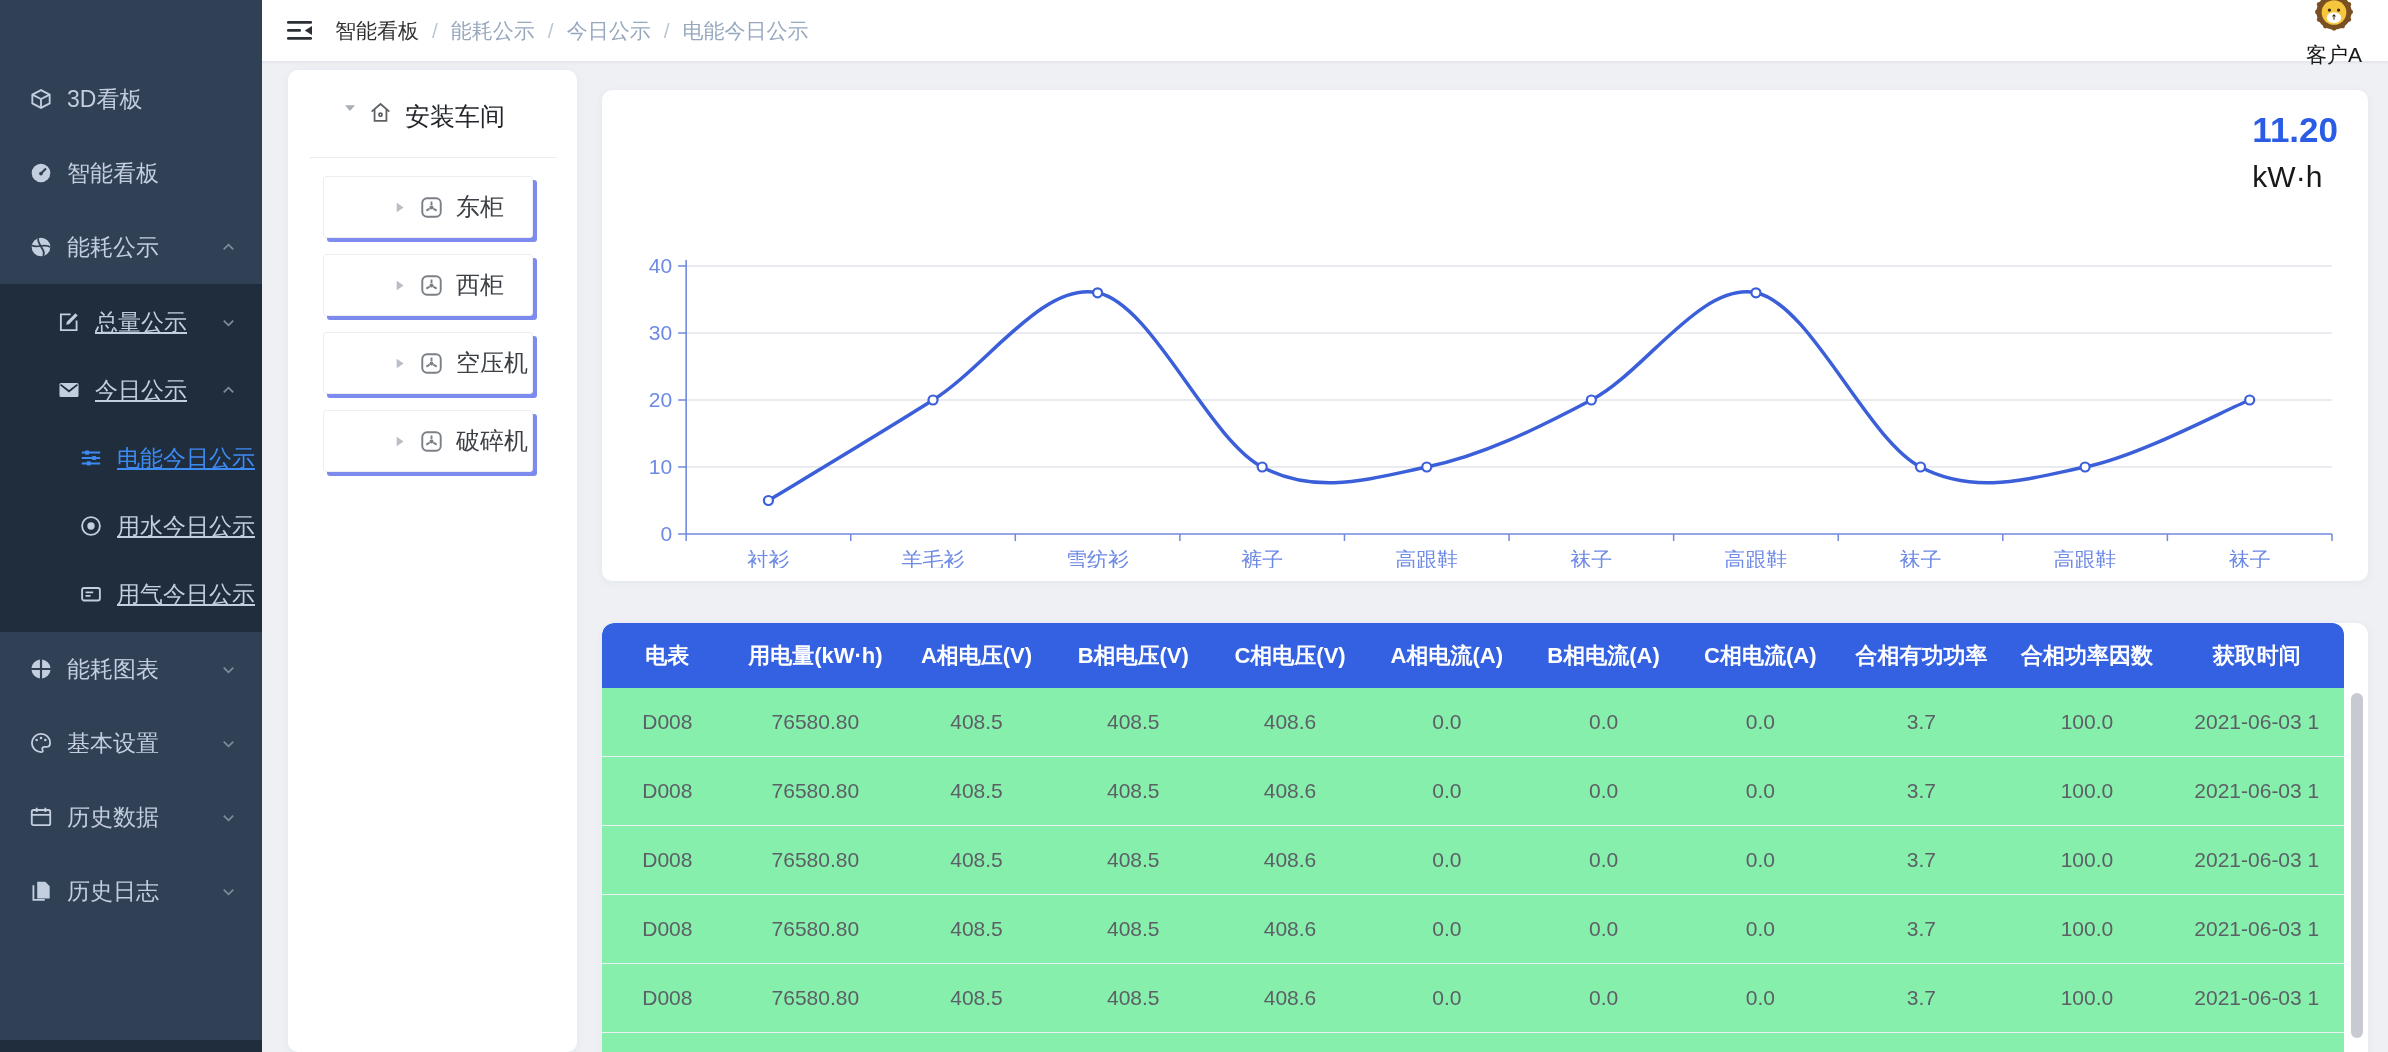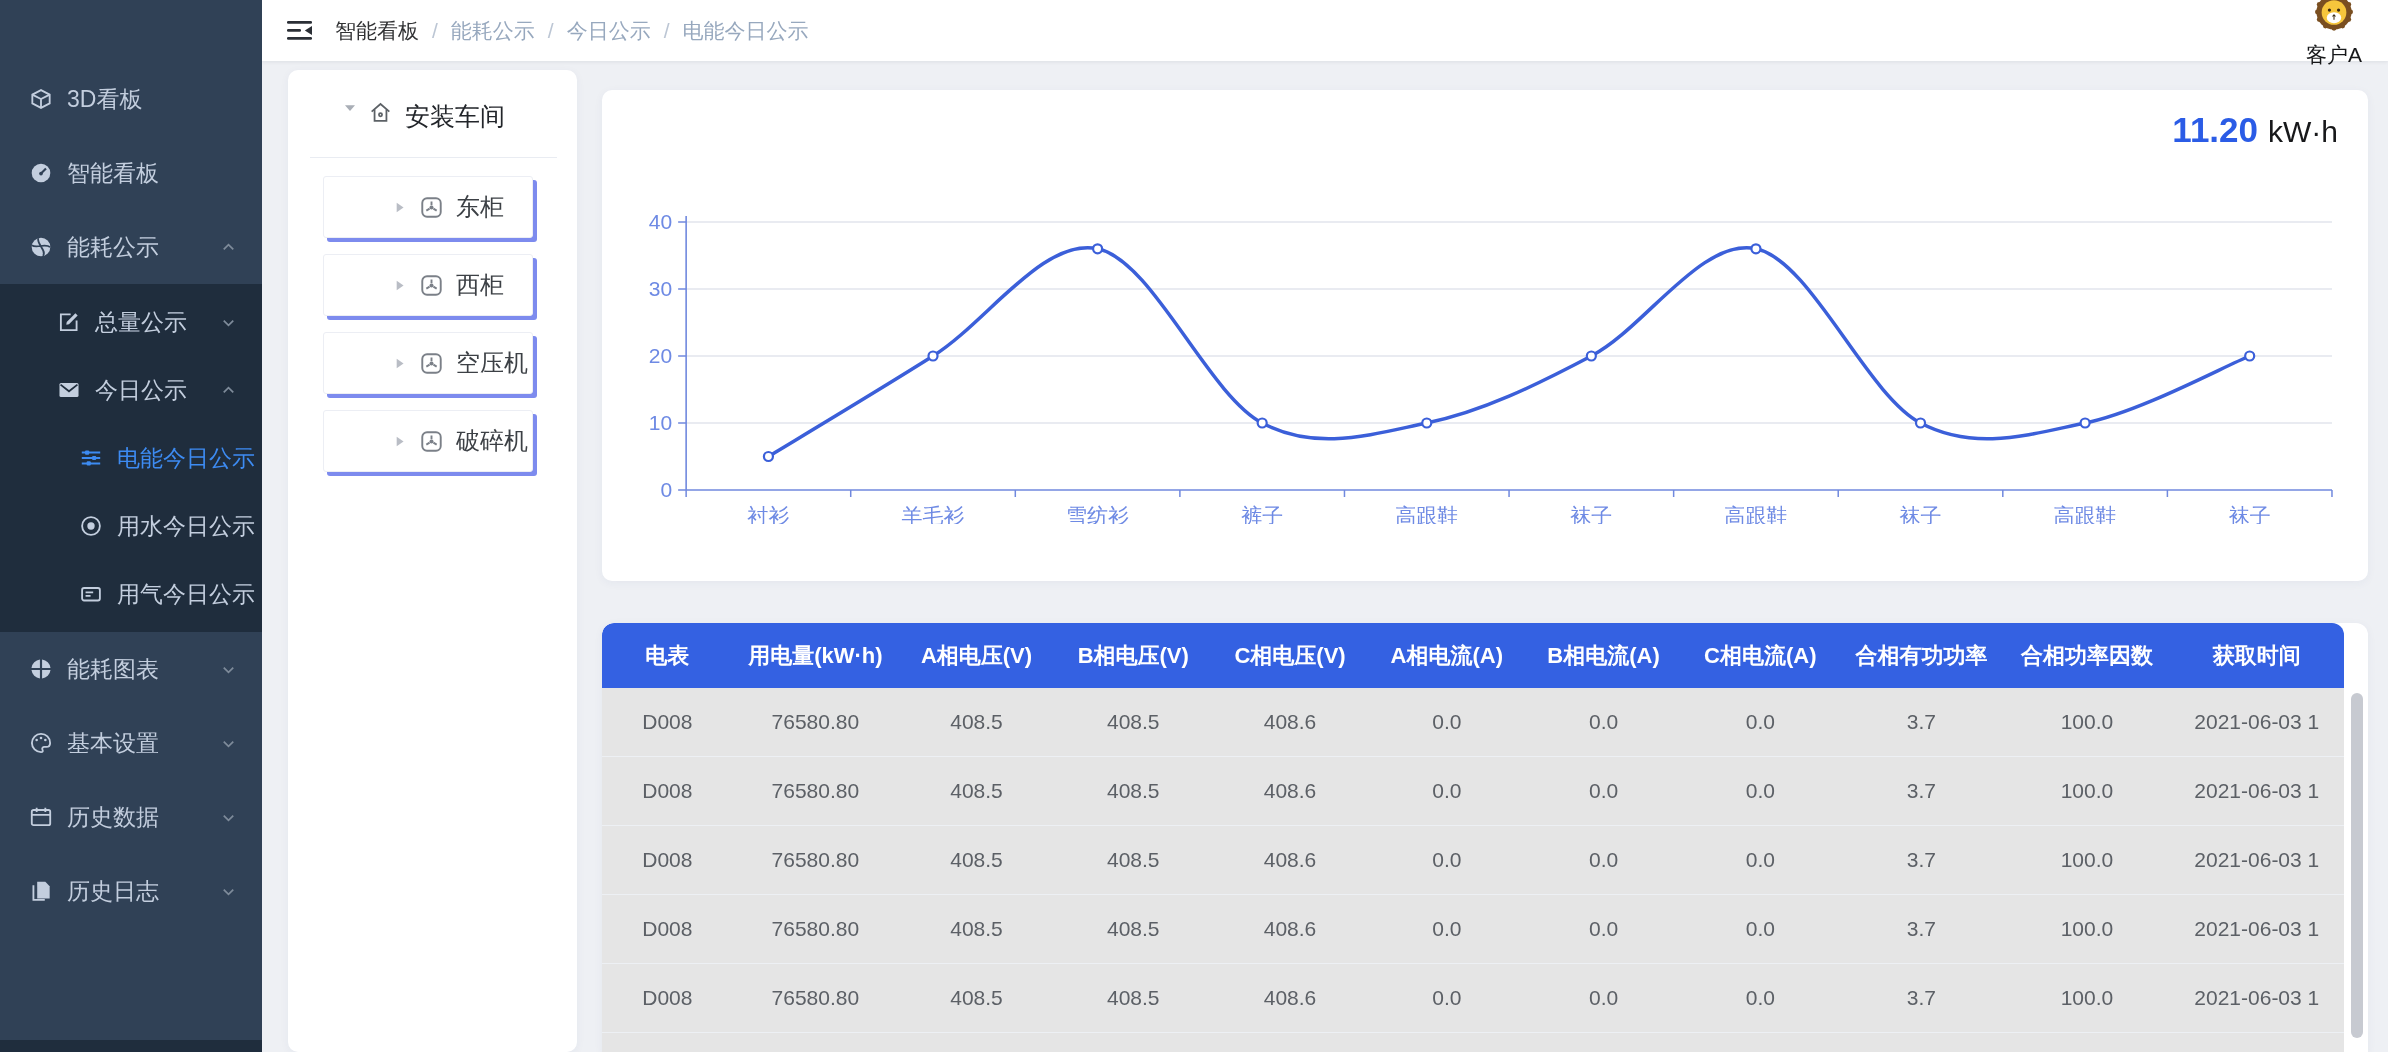--- a/index.html
+++ b/index.html
@@ -16,21 +16,21 @@
   .sidebar{position:absolute;left:0;top:0;width:262px;height:1052px;background:#304156;padding-top:62px;box-sizing:border-box;z-index:10;}
   .sb-item{display:flex;align-items:center;height:74px;color:#c3cede;font-size:23px;cursor:pointer;position:relative;}
   .sb-item.d0{padding-left:28px;}
   .sb-item.d1{padding-left:56px;}
   .sb-item.d2{padding-left:78px;}
   .sb-item .ic{width:26px;height:26px;margin-right:13px;flex:none;color:#c3cede;}
   .sb-item.active{color:#3d8bf2;}
   .sb-item.active .ic{color:#3d8bf2;}
   .sb-arrow{position:absolute;right:24px;width:19px;height:19px;color:#7e8b9a;}
   .submenu-block{background:#1f2d3d;padding:4px 0;}
-  .submenu-block .sb-item{height:68px;}
+  .submenu-block .sb-item{height:68px;text-decoration:underline;}
   .sidebar-foot{position:absolute;bottom:0;left:0;right:0;height:12px;background:#1f2d3d;}
 
   
   .topbar{position:absolute;left:262px;top:0;right:0;height:61px;background:#fff;display:flex;align-items:center;box-shadow:0 1px 4px rgba(0,21,41,.08);z-index:5;}
   .hamburger{width:27px;height:23px;color:#2b2f36;margin:0 22px 0 24px;cursor:pointer;}
   .breadcrumb{display:flex;align-items:center;font-size:21px;gap:13px;}
   .crumb{color:#97a8be;cursor:pointer;}
   .crumb.first{color:#303133;}
   .crumb-sep{color:#bcc6d4;}
   .topbar-right{margin-left:auto;display:flex;align-items:center;margin-right:26px;gap:10px;cursor:pointer;flex-direction:column;}
@@ -52,31 +52,31 @@
   .node-arrow{width:15px;height:15px;color:#b9bdc5;flex:none;}
   .node-ic{width:27px;height:27px;color:#7b8088;flex:none;}
   .node-label{font-size:24px;color:#3c4045;white-space:nowrap;}
 
   
   .main-col{flex:1;min-width:0;padding-top:20px;}
   .chart-card{background:#fff;border-radius:10px;height:491px;box-sizing:border-box;padding:20px 26px 0 26px;box-shadow:0 2px 10px rgba(40,60,120,.05);}
   .chart-toolbar{display:flex;align-items:center;}
   .range-btn{height:49px;padding:0 27px;font-size:25px;border-radius:7px;border:1.5px solid #d9dce3;background:#fff;color:#2b2f36;margin-right:24px;cursor:pointer;font-family:inherit;}
   .range-btn.active{border-color:#3a63e4;color:#3a63e4;}
-  .total{margin-left:auto;display:flex;align-items:baseline;gap:10px;padding-right:4px;}
+  .total{margin-left:auto;display:flex;align-items:baseline;gap:10px;padding-right:4px;flex-direction:column;}
   .total-value{font-size:35px;font-weight:bold;color:#2b5ce6;}
   .total-unit{font-size:30px;color:#17181a;}
   .chart-wrap{margin-top:58px;}
   svg.chart{width:100%;height:316px;font-family:inherit;}
 
   
   .table-card{margin-top:42px;background:#fff;border-radius:12px 12px 0 0;height:429px;position:relative;overflow:hidden;box-shadow:0 2px 10px rgba(40,60,120,.05);}
   .t-header{display:flex;align-items:center;height:65px;background:#3461e2;border-radius:12px 12px 0 0;width:calc(100% - 24px);}
   .th{font-size:22px;color:#fff;font-weight:600;text-align:center;box-sizing:border-box;}
-  .t-row{display:flex;align-items:center;height:68px;width:calc(100% - 24px);border-bottom:1px solid #edf0f4;background:#e5e5e5;}
+  .t-row{display:flex;align-items:center;height:68px;width:calc(100% - 24px);border-bottom:1px solid #edf0f4;background:#86efac;}
   .td{font-size:21px;color:#5c6066;text-align:center;white-space:nowrap;overflow:hidden;box-sizing:border-box;}
   .t-scrollbar{position:absolute;right:5px;top:70px;width:12px;height:345px;background:#c7cad1;border-radius:6px;cursor:pointer;}
 </style>
 </head>
 <body>
 
 <aside class="sidebar">
   <nav id="sidebar-list">
       <div class="sb-item d0">
         <span class="ic">

